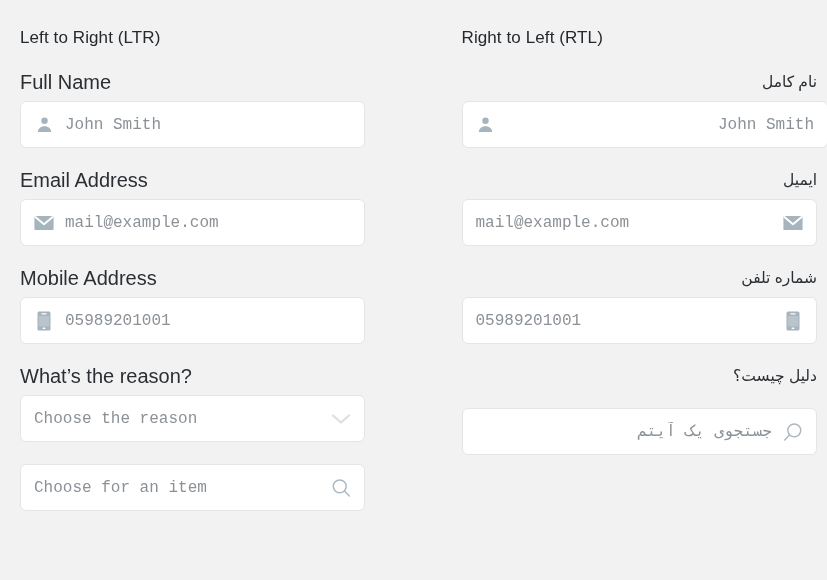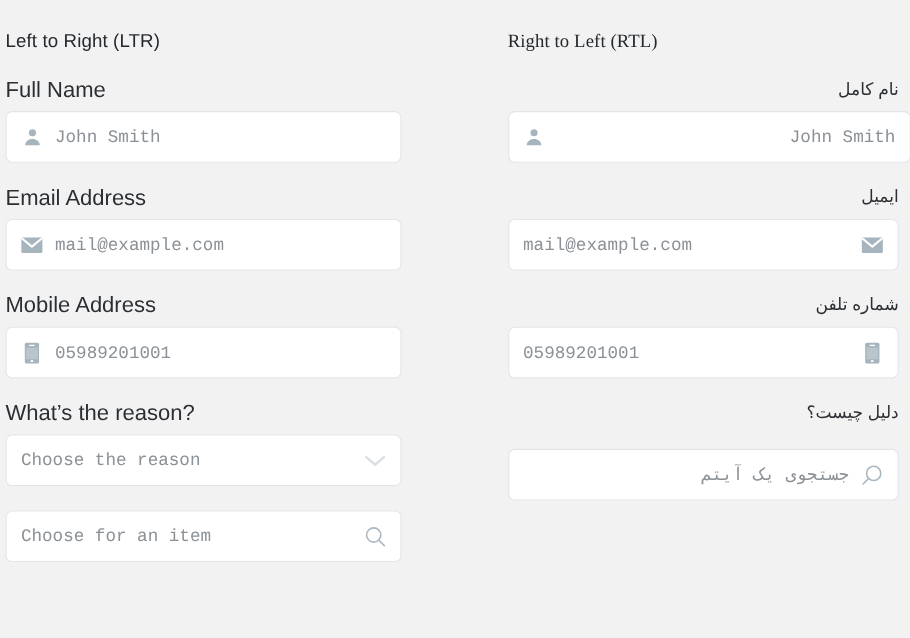--- a/index.html
+++ b/index.html
@@ -33,21 +33,21 @@
   .col {
     width: 413.5px;
     padding: 0;
     position: relative;
   }
 
   .col-inner {
     padding-top: 26px;
   }
 
-  .col-ltr .col-inner { padding-left: 5px; padding-right: 49px; }
+  .col-ltr .col-inner { padding-left: 20px; padding-right: 49px; }
   .col-rtl .col-inner { padding-right: 10px; padding-left: 48px; direction: rtl; }
 
   .section-title {
     font-size: 17px;
     font-weight: 400;
     color: #24292e;
     letter-spacing: 0.1px;
     line-height: 24px;
     margin: 0 0 22px 0;
     white-space: nowrap;
@@ -205,21 +205,21 @@
               </svg>
             </span>
           </div>
         </div>
 
       </div>
     </div>
 
     <div class="col col-rtl">
       <div class="col-inner">
-        <h2 class="section-title" dir="ltr" style="text-align:left;font-family:Liberation Serif, serif;">Right to Left (RTL)</h2>
+        <h2 class="section-title" dir="ltr" style="text-align:left;">Right to Left (RTL)</h2>
 
         <div class="field field-overflow">
           <label class="field-label">نام کامل</label>
           <div class="control">
             <span class="control-text ltr-value">John Smith</span>
             <span class="control-icon">
               <svg width="19" height="19" viewBox="0 0 24 24">
                 <circle class="icon-fill" cx="12" cy="7.2" r="4.1"></circle>
                 <path class="icon-fill" d="M3.6 21.5c0-4.3 3.8-7.2 8.4-7.2s8.4 2.9 8.4 7.2z"></path>
               </svg>

